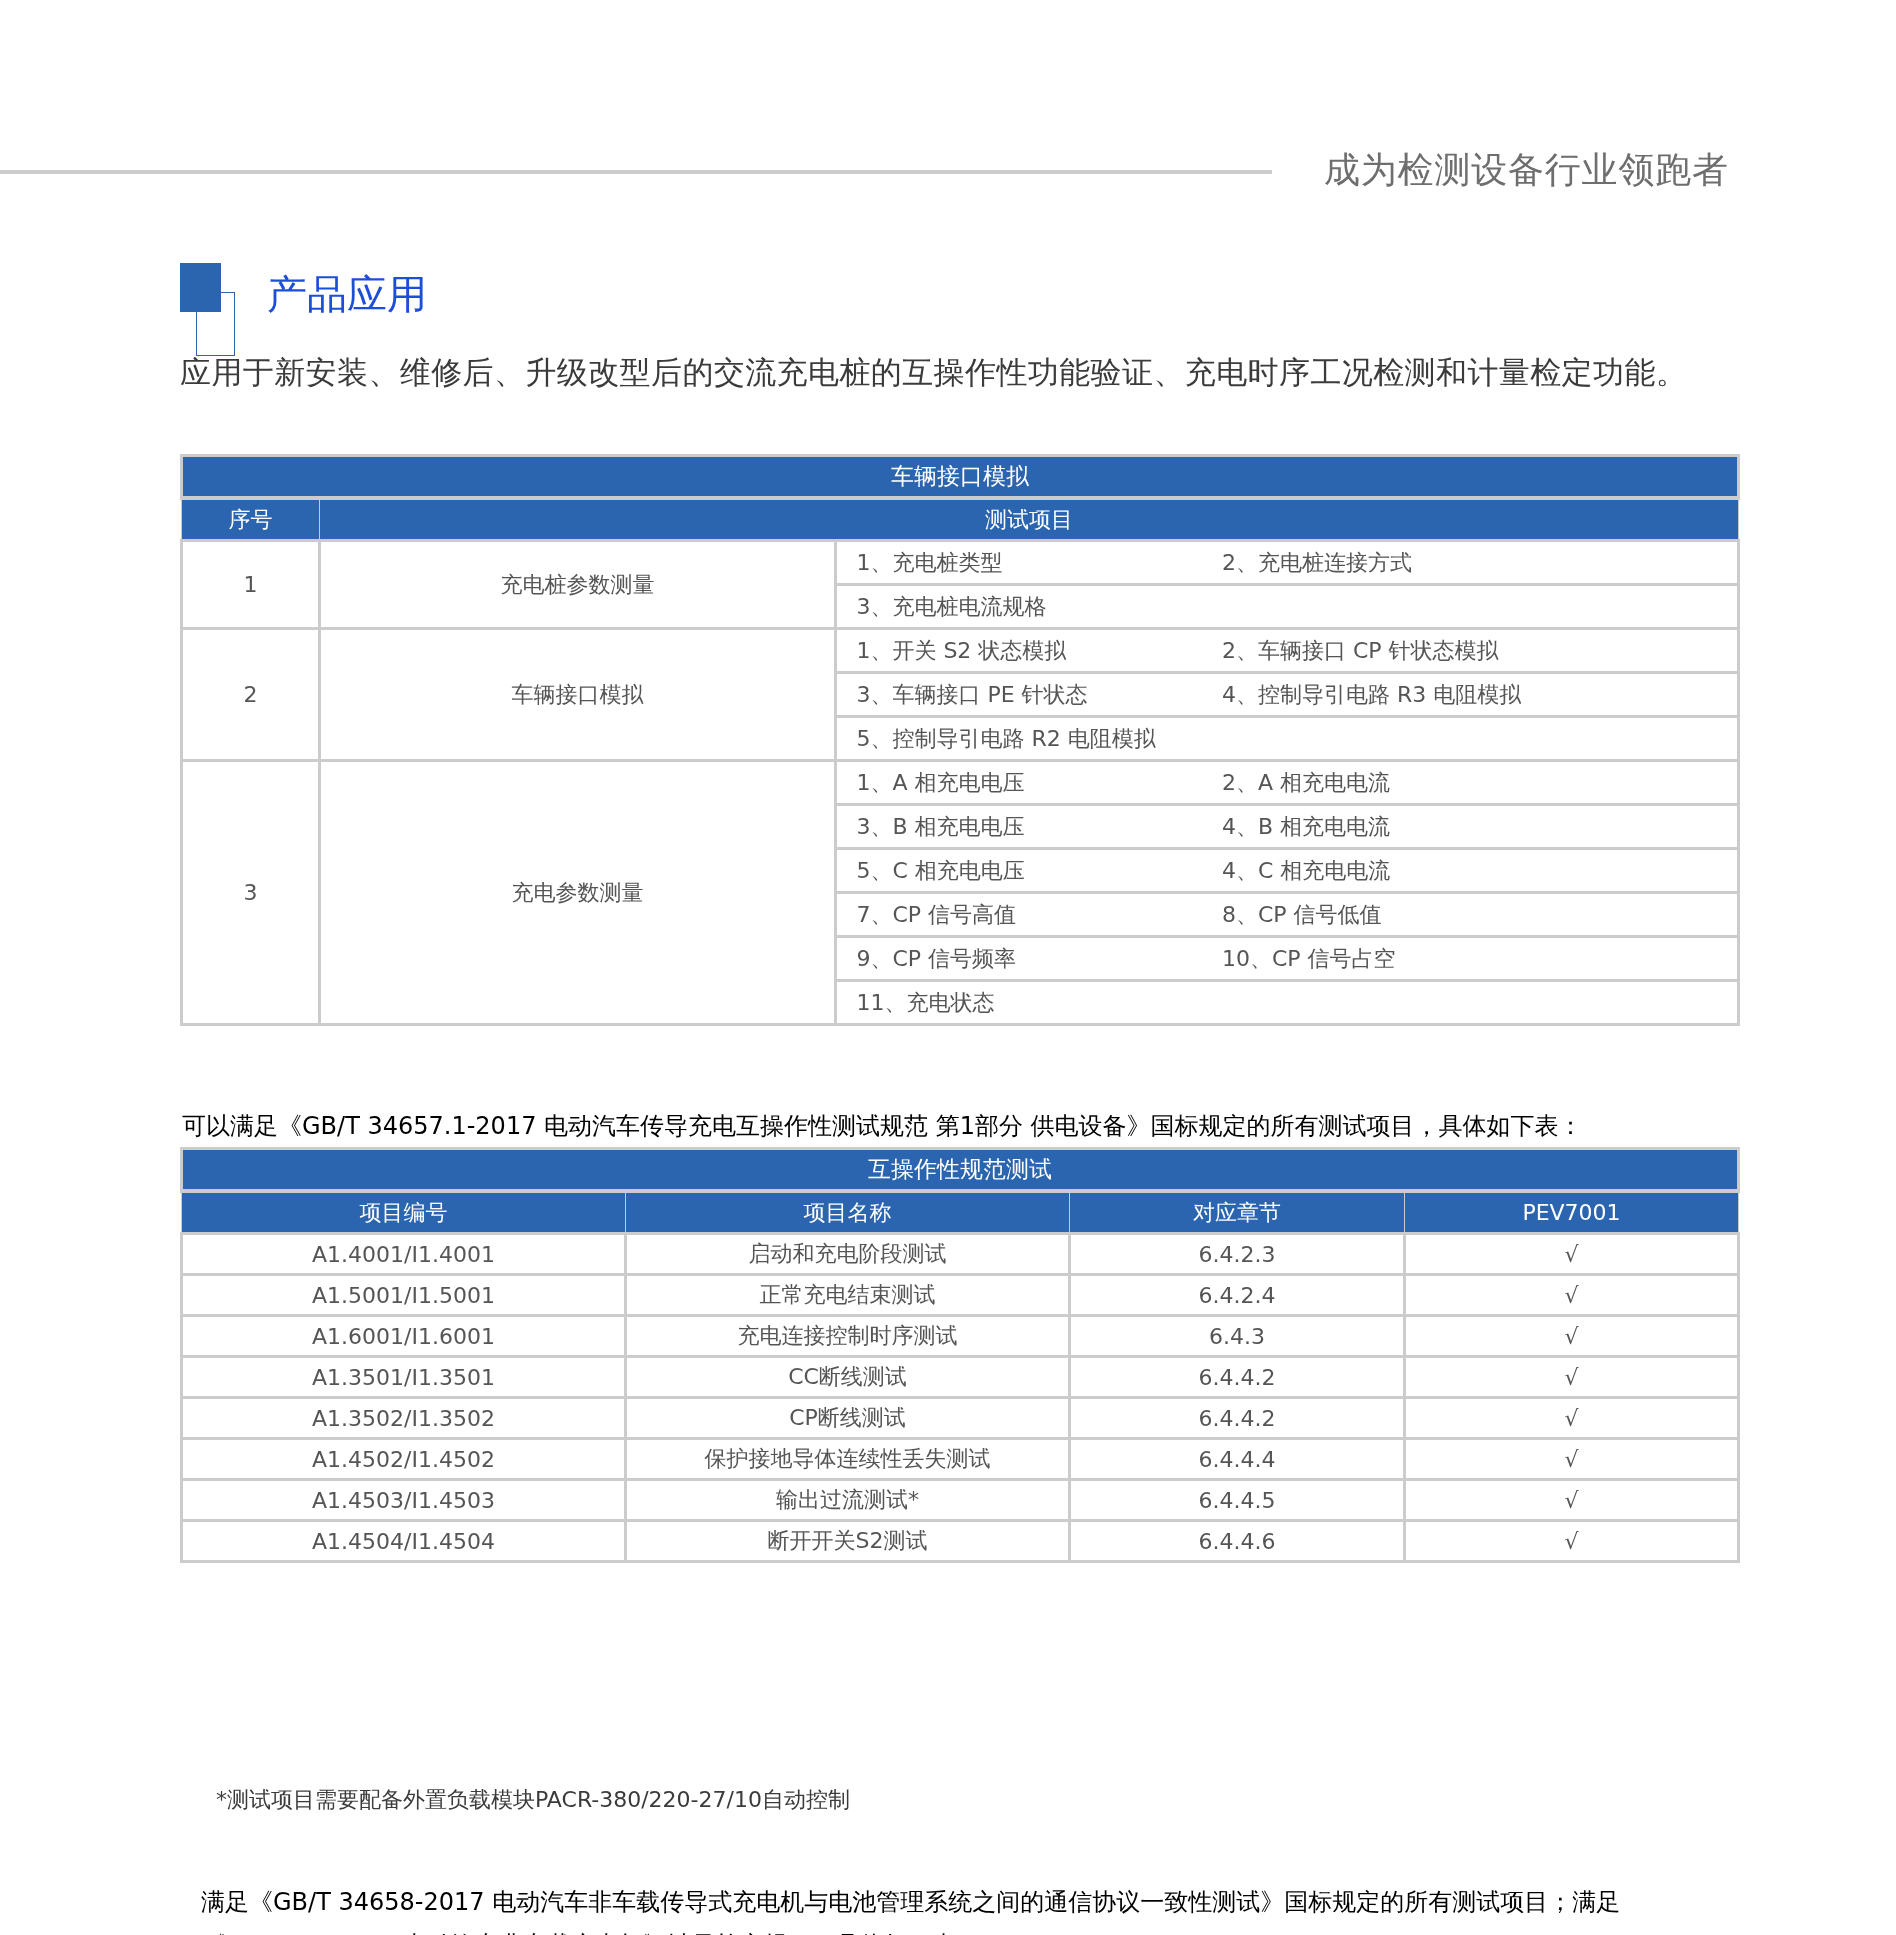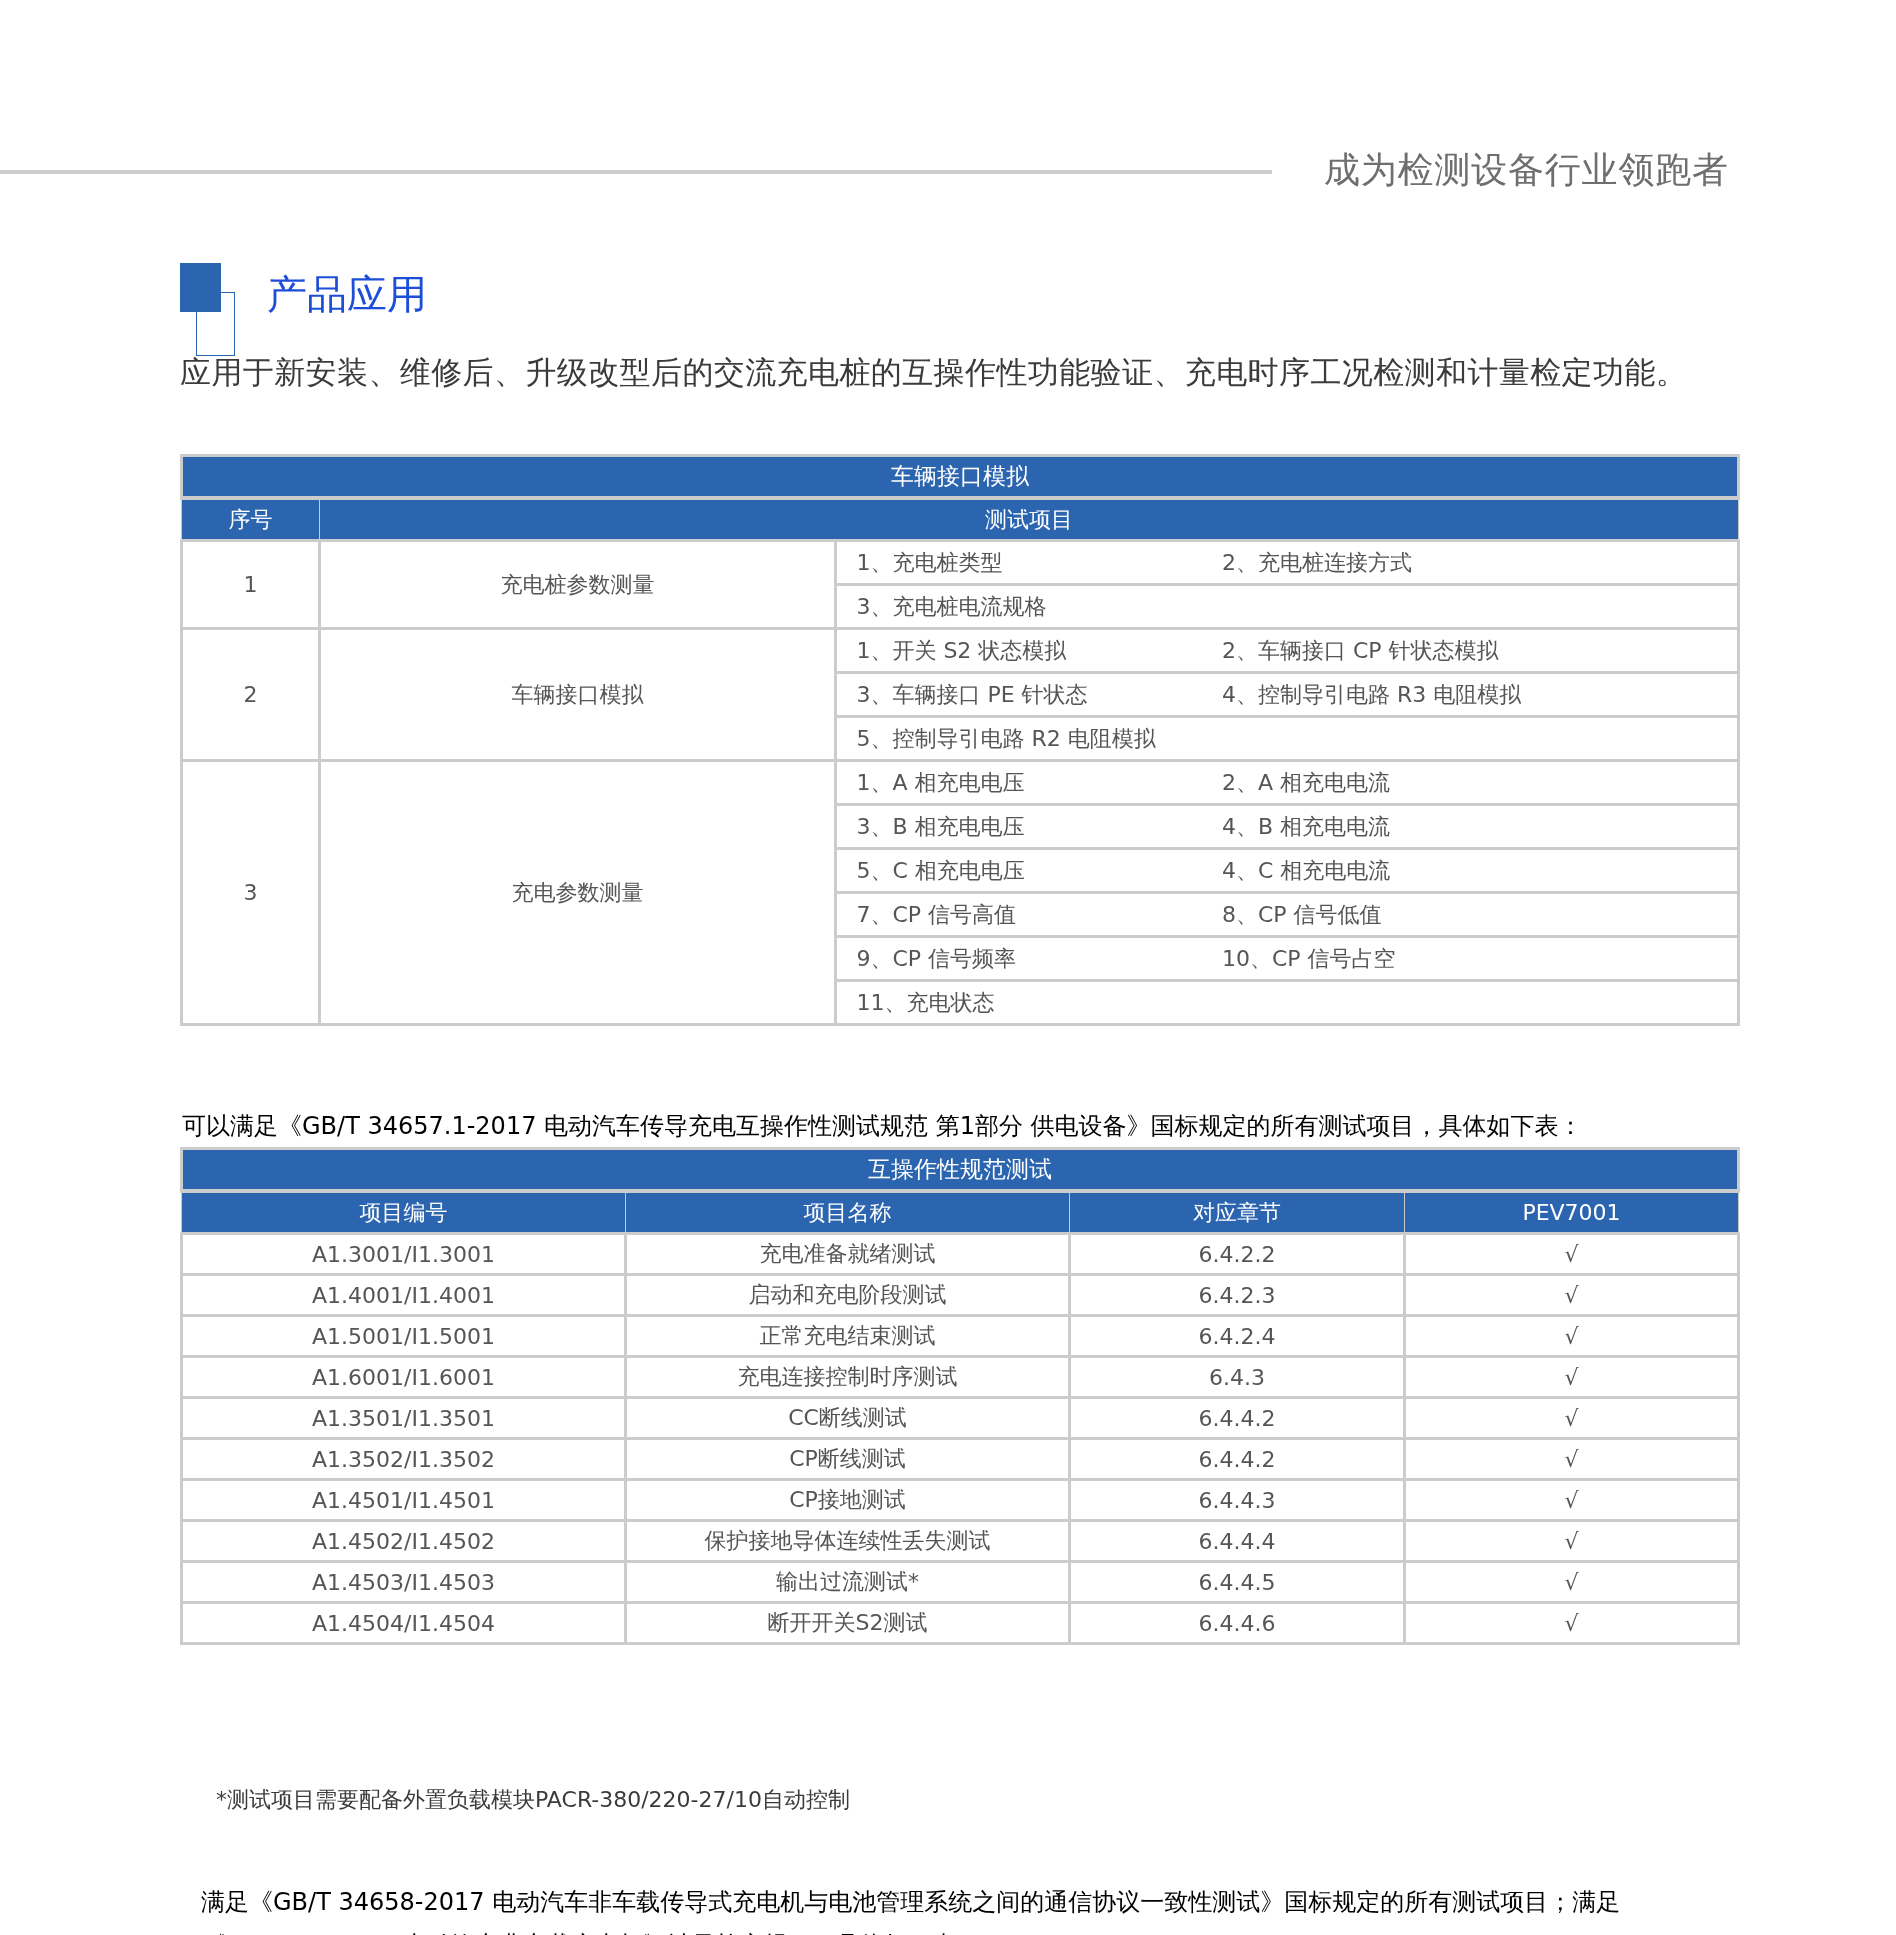--- a/index.html
+++ b/index.html
@@ -122,26 +122,20 @@
       <tr class="title">
         <th colspan="4">互操作性规范测试</th>
       </tr>
   <tr class="head">
     <th>项目编号</th>
     <th>项目名称</th>
     <th>对应章节</th>
     <th>PEV7001</th>
   </tr>
   <tr style="height:41px">
-        <td>A1.3001/I1.3001</td>
-        <td>充电准备就绪测试</td>
-        <td>6.4.2.2</td>
-        <td>√</td>
-      </tr>
-  <tr style="height:41px">
         <td>A1.4001/I1.4001</td>
         <td>启动和充电阶段测试</td>
         <td>6.4.2.3</td>
         <td>√</td>
       </tr>
   <tr style="height:41px">
         <td>A1.5001/I1.5001</td>
         <td>正常充电结束测试</td>
         <td>6.4.2.4</td>
         <td>√</td>
@@ -158,26 +152,20 @@
         <td>6.4.4.2</td>
         <td>√</td>
       </tr>
   <tr style="height:41px">
         <td>A1.3502/I1.3502</td>
         <td>CP断线测试</td>
         <td>6.4.4.2</td>
         <td>√</td>
       </tr>
   <tr style="height:41px">
-        <td>A1.4501/I1.4501</td>
-        <td>CP接地测试</td>
-        <td>6.4.4.3</td>
-        <td>√</td>
-      </tr>
-  <tr style="height:41px">
         <td>A1.4502/I1.4502</td>
         <td>保护接地导体连续性丢失测试</td>
         <td>6.4.4.4</td>
         <td>√</td>
       </tr>
   <tr style="height:41px">
         <td>A1.4503/I1.4503</td>
         <td>输出过流测试*</td>
         <td>6.4.4.5</td>
         <td>√</td>

